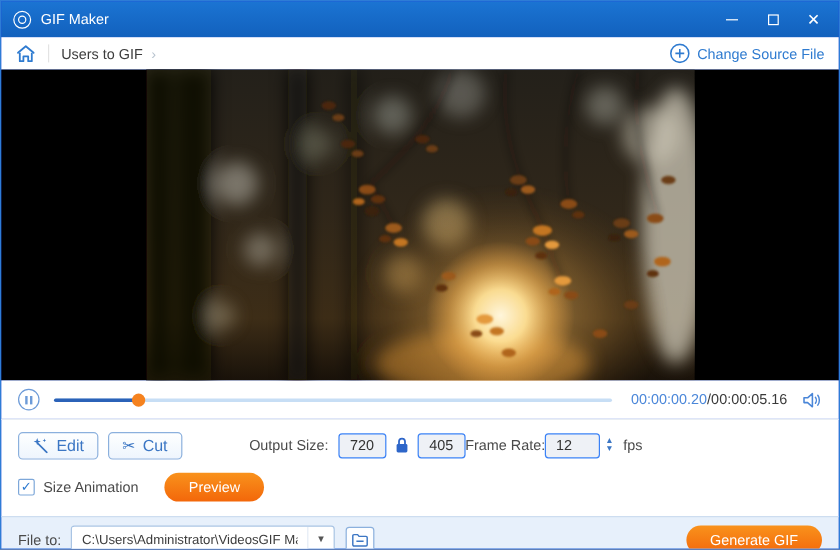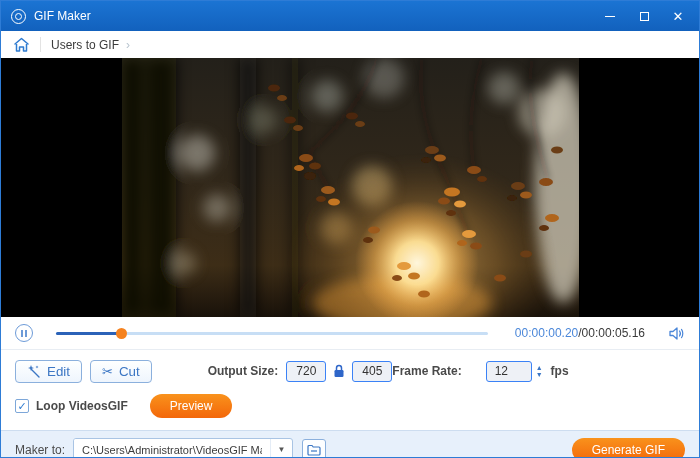--- a/index.html
+++ b/index.html
@@ -25,38 +25,38 @@
   .crumb-link { color:#3c3c3c; cursor:pointer; }
   .crumb-sep { color:#b8c4cf; margin:0 7px; font-size:12px; }
   .crumb-file { color:#3c3c3c; }
   .change-source { margin-left:auto; display:flex; align-items:center; gap:6px; color:#2f7bd0; cursor:pointer; }
 
   
   .video-area { height:259px; background:#000; display:flex; align-items:center; justify-content:center; flex:0 0 auto; }
   .video-frame { width:457px; height:259px; display:block; }
 
   
-  .playerbar { height:32px; background:#fff; display:flex; align-items:center; padding:0 14px; gap:23px; flex:0 0 auto; }
+  .playerbar { height:32px; background:#fff; display:flex; align-items:center; padding:0 14px; gap:12px; flex:0 0 auto; }
   .pause-btn { width:18px; height:18px; border:1.4px solid #6d9bd8; border-radius:50%; display:flex; align-items:center; justify-content:center; gap:2px; cursor:pointer; flex:0 0 auto; }
   .pause-btn i { display:block; width:2px; height:7px; background:#6d9bd8; }
   .slider { flex:1 1 auto; height:14px; position:relative; cursor:pointer; margin-right:4px; }
   .slider-track { position:absolute; left:0; right:0; top:6px; height:3px; background:#c7def5; border-radius:2px; }
   .slider-fill { position:absolute; left:0; top:6px; height:3px; background:#2b62b8; border-radius:2px; }
   .slider-thumb { position:absolute; top:2px; width:11px; height:11px; margin-left:-5px; background:#f5821f; border-radius:50%; cursor:grab; }
   .time { white-space:nowrap; flex:0 0 auto; }
   .time-current { color:#4b87d9; }
   .time-rest { color:#3a3a3a; }
   .speaker-btn { flex:0 0 auto; display:flex; align-items:center; cursor:pointer; }
 
   
   .settings { flex:0 0 auto; background:#fff; border-top:1px solid #e8edf3; padding:6px 14px 8px 14px; }
   .row1 { display:flex; align-items:center; height:30px; }
   .tool-btn { display:flex; align-items:center; gap:6px; height:23px; padding:0 11px; border:1px solid #8bb0dd; border-radius:4px; background:linear-gradient(#feffff,#eef5fd); color:#3b76c4; cursor:pointer; margin-right:8px; }
   .scissors { font-size:13px; color:#3b76c4; line-height:1; }
-  .label { color:#4a4a4a;font-weight:bold; }
+  .label { color:#4a4a4a; }
   .field { width:40px; height:21px; border:1px solid #3b82f6; background:#eef1f6; border-radius:3px; text-align:center; color:#333; font-size:12px; font-family:"Liberation Sans",sans-serif; }
   .lock-btn { margin:0 7px; display:flex; align-items:center; cursor:pointer; }
   .stepper { display:flex; flex-direction:column; justify-content:center; margin-left:4px; }
   .stepper span { color:#3b76c4; font-size:7px; line-height:7px; cursor:pointer; text-align:center; }
   .row2 { display:flex; align-items:center; height:32px; margin-top:4px; }
   .checkbox { width:14px; height:14px; border:1px solid #7da7d9; border-radius:2px; background:#fff; color:#2f7bd0; font-size:11px; line-height:12px; text-align:center; cursor:pointer; margin-right:7px; }
   .pill { border:none; border-radius:13px; background:linear-gradient(#f9921c,#f3670a); color:#fff; font-size:12px; font-family:"Liberation Sans",sans-serif; height:24px; padding:0 20px; cursor:pointer; }
   .preview-btn { margin-left:22px; }
 
   
@@ -90,20 +90,27 @@
   <div class="crumbbar">
     <span class="home-btn">
       <svg width="17" height="16" viewBox="0 0 17 16">
         <path d="M2 7 L8.5 1.5 L15 7" fill="none" stroke="#2f7bd0" stroke-width="1.5" stroke-linecap="round" stroke-linejoin="round"></path>
         <path d="M3.5 7 L3.5 14 L6.5 14 L6.5 10 L10.5 10 L10.5 14 L13.5 14 L13.5 7" fill="none" stroke="#2f7bd0" stroke-width="1.5" stroke-linejoin="round"></path>
       </svg>
     </span>
     <span class="crumb-divider"></span>
     <span class="crumb-link">Users to GIF</span>
     <span class="crumb-sep">›</span>
+    <span class="change-source">
+      <svg width="17" height="17" viewBox="0 0 17 17">
+        <circle cx="8.5" cy="8.5" r="7.5" fill="none" stroke="#2f7bd0" stroke-width="1.3"></circle>
+        <path d="M8.5 4.8 V12.2 M4.8 8.5 H12.2" stroke="#2f7bd0" stroke-width="1.3"></path>
+      </svg>
+      <span>Change Source File</span>
+    </span>
   </div>
 
   <div class="video-area">
     <svg class="video-frame" viewBox="0 0 457 259" preserveAspectRatio="none">
       <defs>
         <linearGradient id="bg" x1="0" y1="0" x2="0" y2="1">
           <stop offset="0" stop-color="#23201a"></stop>
           <stop offset="0.45" stop-color="#30271a"></stop>
           <stop offset="0.8" stop-color="#3d2d17"></stop>
           <stop offset="1" stop-color="#19120a"></stop>
@@ -244,36 +251,36 @@
       <span class="label" style="margin-left:48px;">Output Size:</span>
       <input class="field" style="margin-left: 8px;" value="720">
       <span class="lock-btn">
         <svg width="12" height="14" viewBox="0 0 12 14">
           <rect x="1.5" y="6" width="9" height="7" rx="1.2" fill="#2e66c9"></rect>
           <path d="M3.5 6 V4 a2.5 2.5 0 0 1 5 0 V6" fill="none" stroke="#2e66c9" stroke-width="1.5"></path>
         </svg>
       </span>
       <input class="field" value="405" style="">
       <span class="label" style="">Frame Rate:</span>
-      <input class="field" style="margin-left: 24px; width: 46px; text-align: left; padding-left: 8px;" value="12">
+      <input class="field" style="margin-left: 0; width: 46px; text-align: left; padding-left: 8px;" value="12">
       <span class="stepper">
         <span>▲</span>
         <span>▼</span>
       </span>
       <span class="label" style="margin-left:8px;">fps</span>
     </div>
     <div class="row2">
       <span class="checkbox">✓</span>
-      <span class="label">Loop VideosGIF</span>
+      <span class="label">Size Animation</span>
       <button class="pill preview-btn">Preview</button>
     </div>
   </div>
 
   <div class="footer">
-    <span class="saveto-label">Maker to:</span>
+    <span class="saveto-label">File to:</span>
     <span class="path-combo">
       <input class="path-input" value="C:\Users\Administrator\VideosGIF Maker" style="">
       <span class="combo-arrow">▼</span>
     </span>
     <span class="folder-btn">
       <svg width="14" height="12" viewBox="0 0 14 12">
         <path d="M1 2.5 a1 1 0 0 1 1-1 h3 l1.2 1.5 H12 a1 1 0 0 1 1 1 V10 a1 1 0 0 1-1 1 H2 a1 1 0 0 1-1-1 Z" fill="none" stroke="#3b76c4" stroke-width="1.2"></path>
         <path d="M4 7 h6" stroke="#3b76c4" stroke-width="1.2"></path>
       </svg>
     </span>

